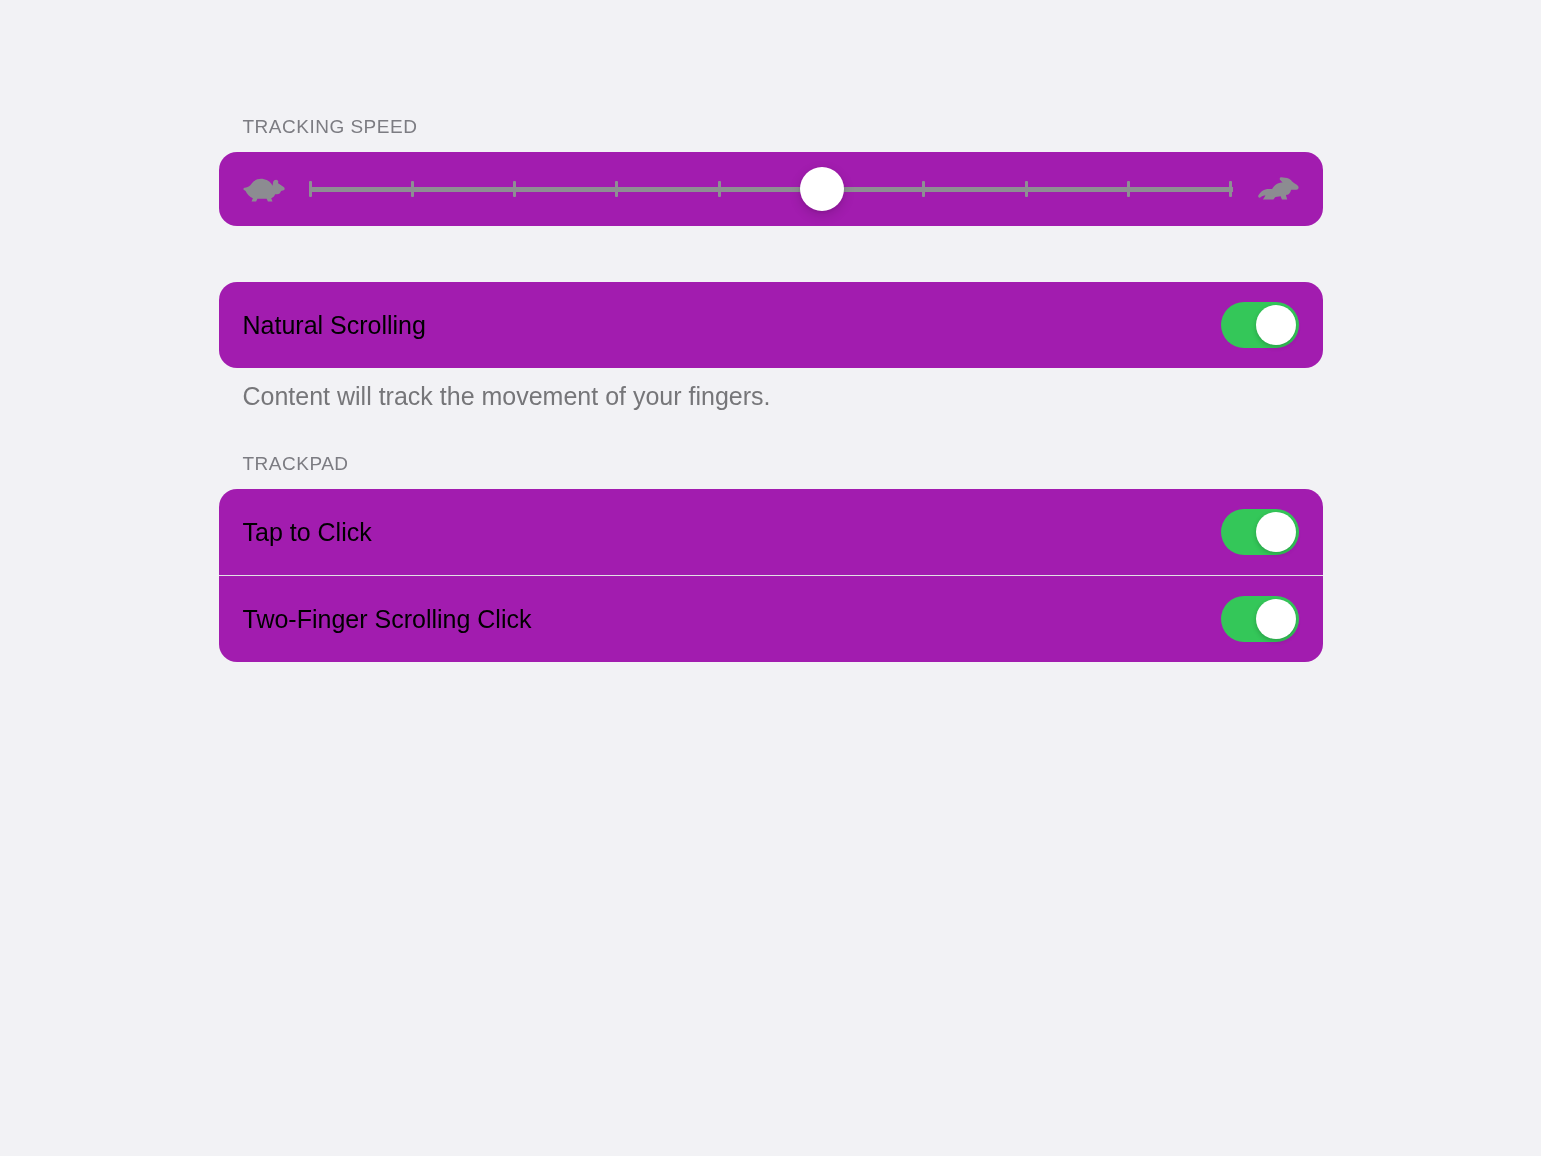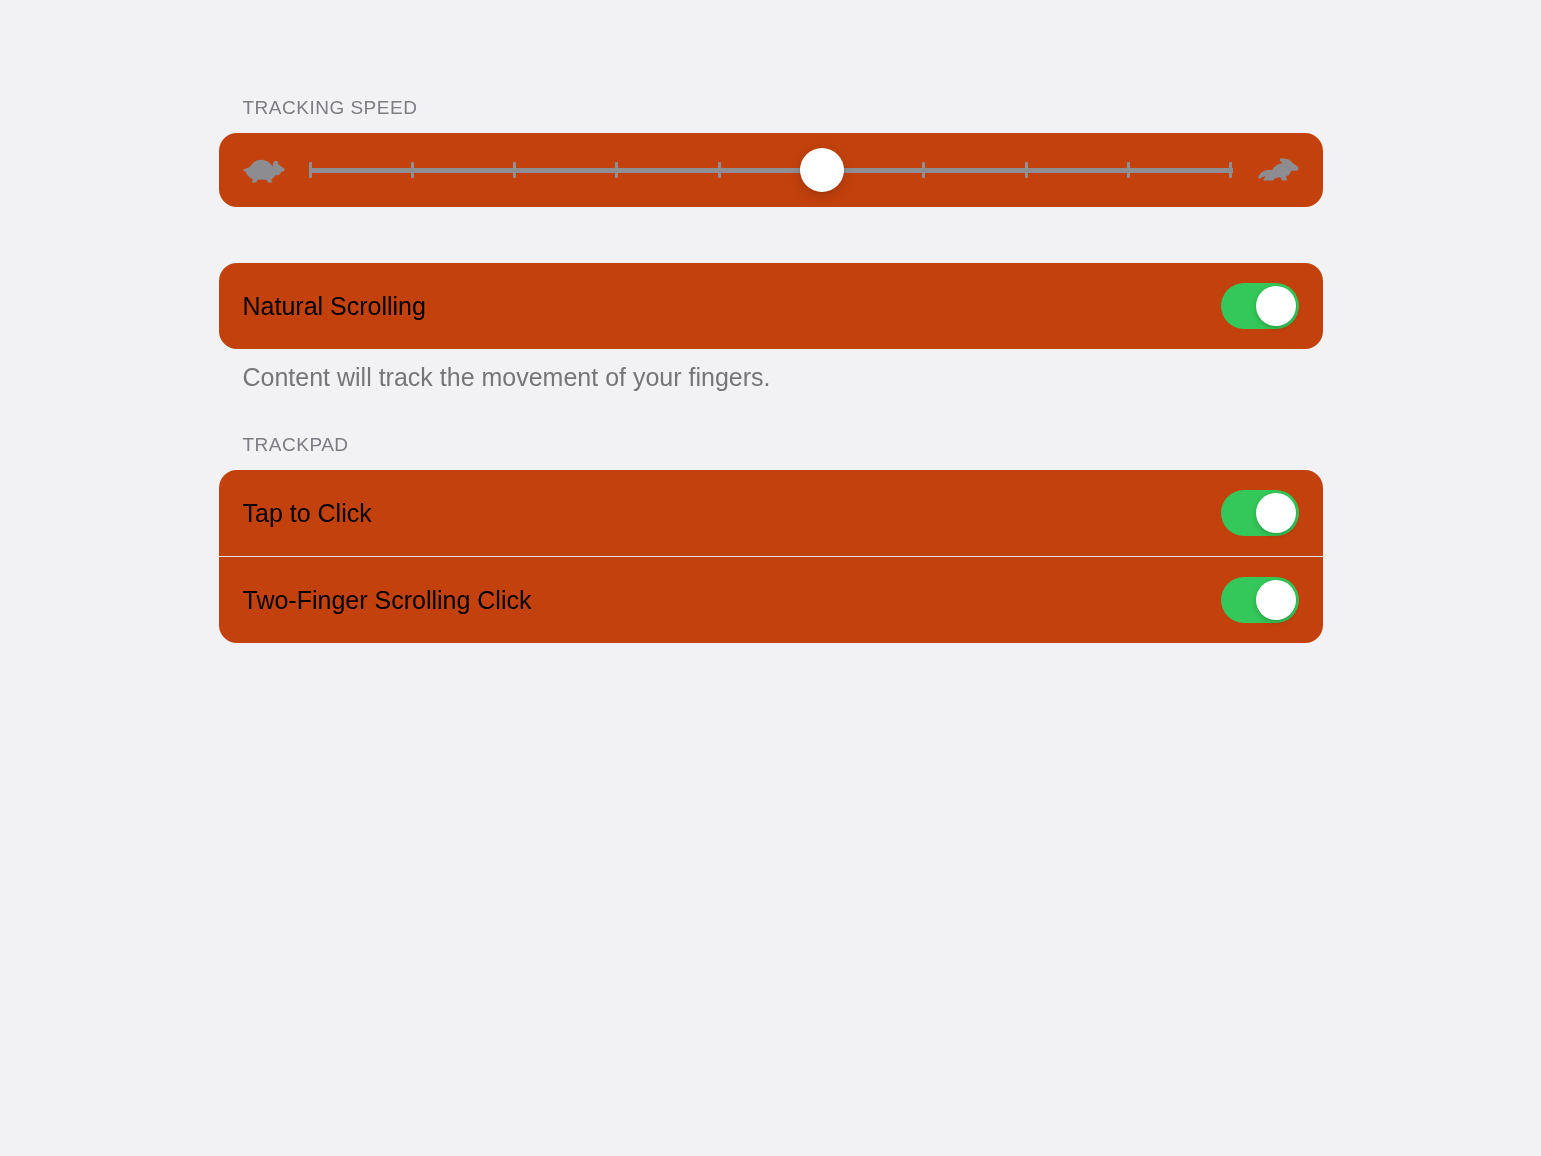--- a/index.html
+++ b/index.html
@@ -10,32 +10,32 @@
     }
     body {
       background: #f2f2f5;
       width: 1541px;
       height: 1156px;
       padding: 0;
       position: relative;
     }
     .container {
       width: 1104px;
-      margin: 9px auto;
-      padding-top: 88px;
+      margin: 0 auto;
+      padding-top: 116px;
     }
     .section-header {
       font-size: 19px;
       color: #7c7c82;
       letter-spacing: 0.5px;
       padding-left: 24px;
       margin-bottom: 14px;
     }
     .card {
-      background: #c2410c;
+      background: #a21caf;
       border-radius: 18px;
       overflow: hidden;
     }
     .slider-card {
       padding: 22px 24px;
       display: flex;
       align-items: center;
       gap: 24px;
       height: 74px;
     }

